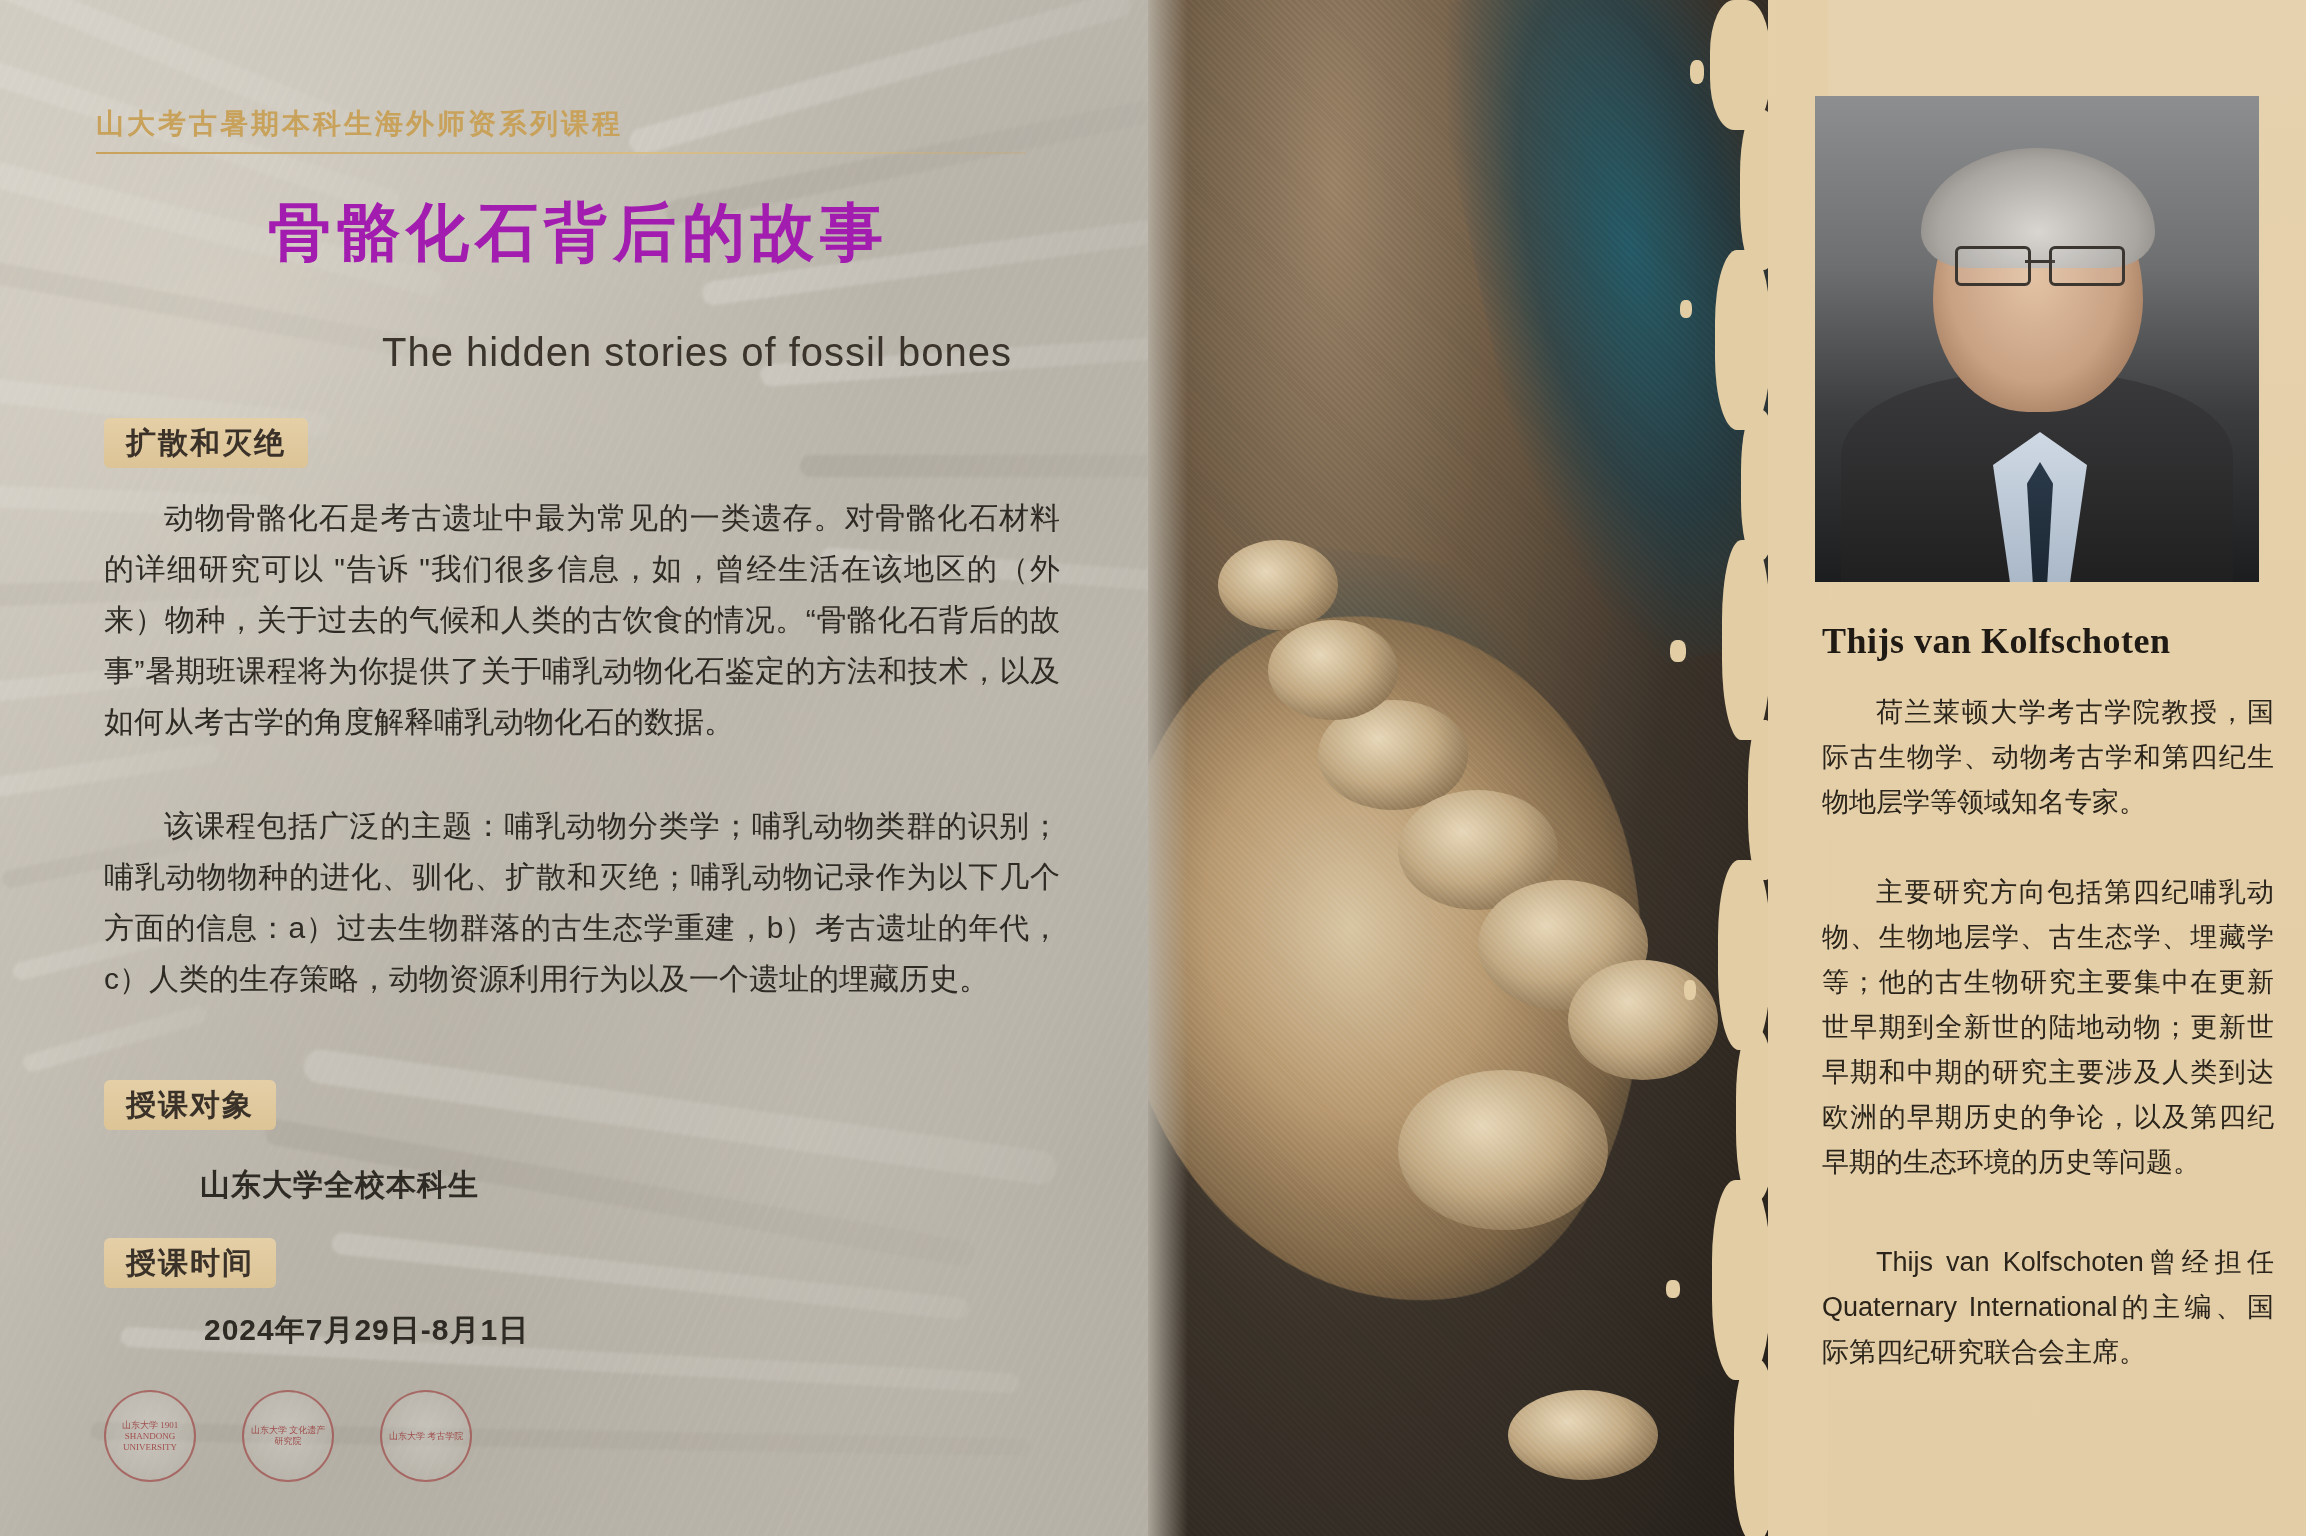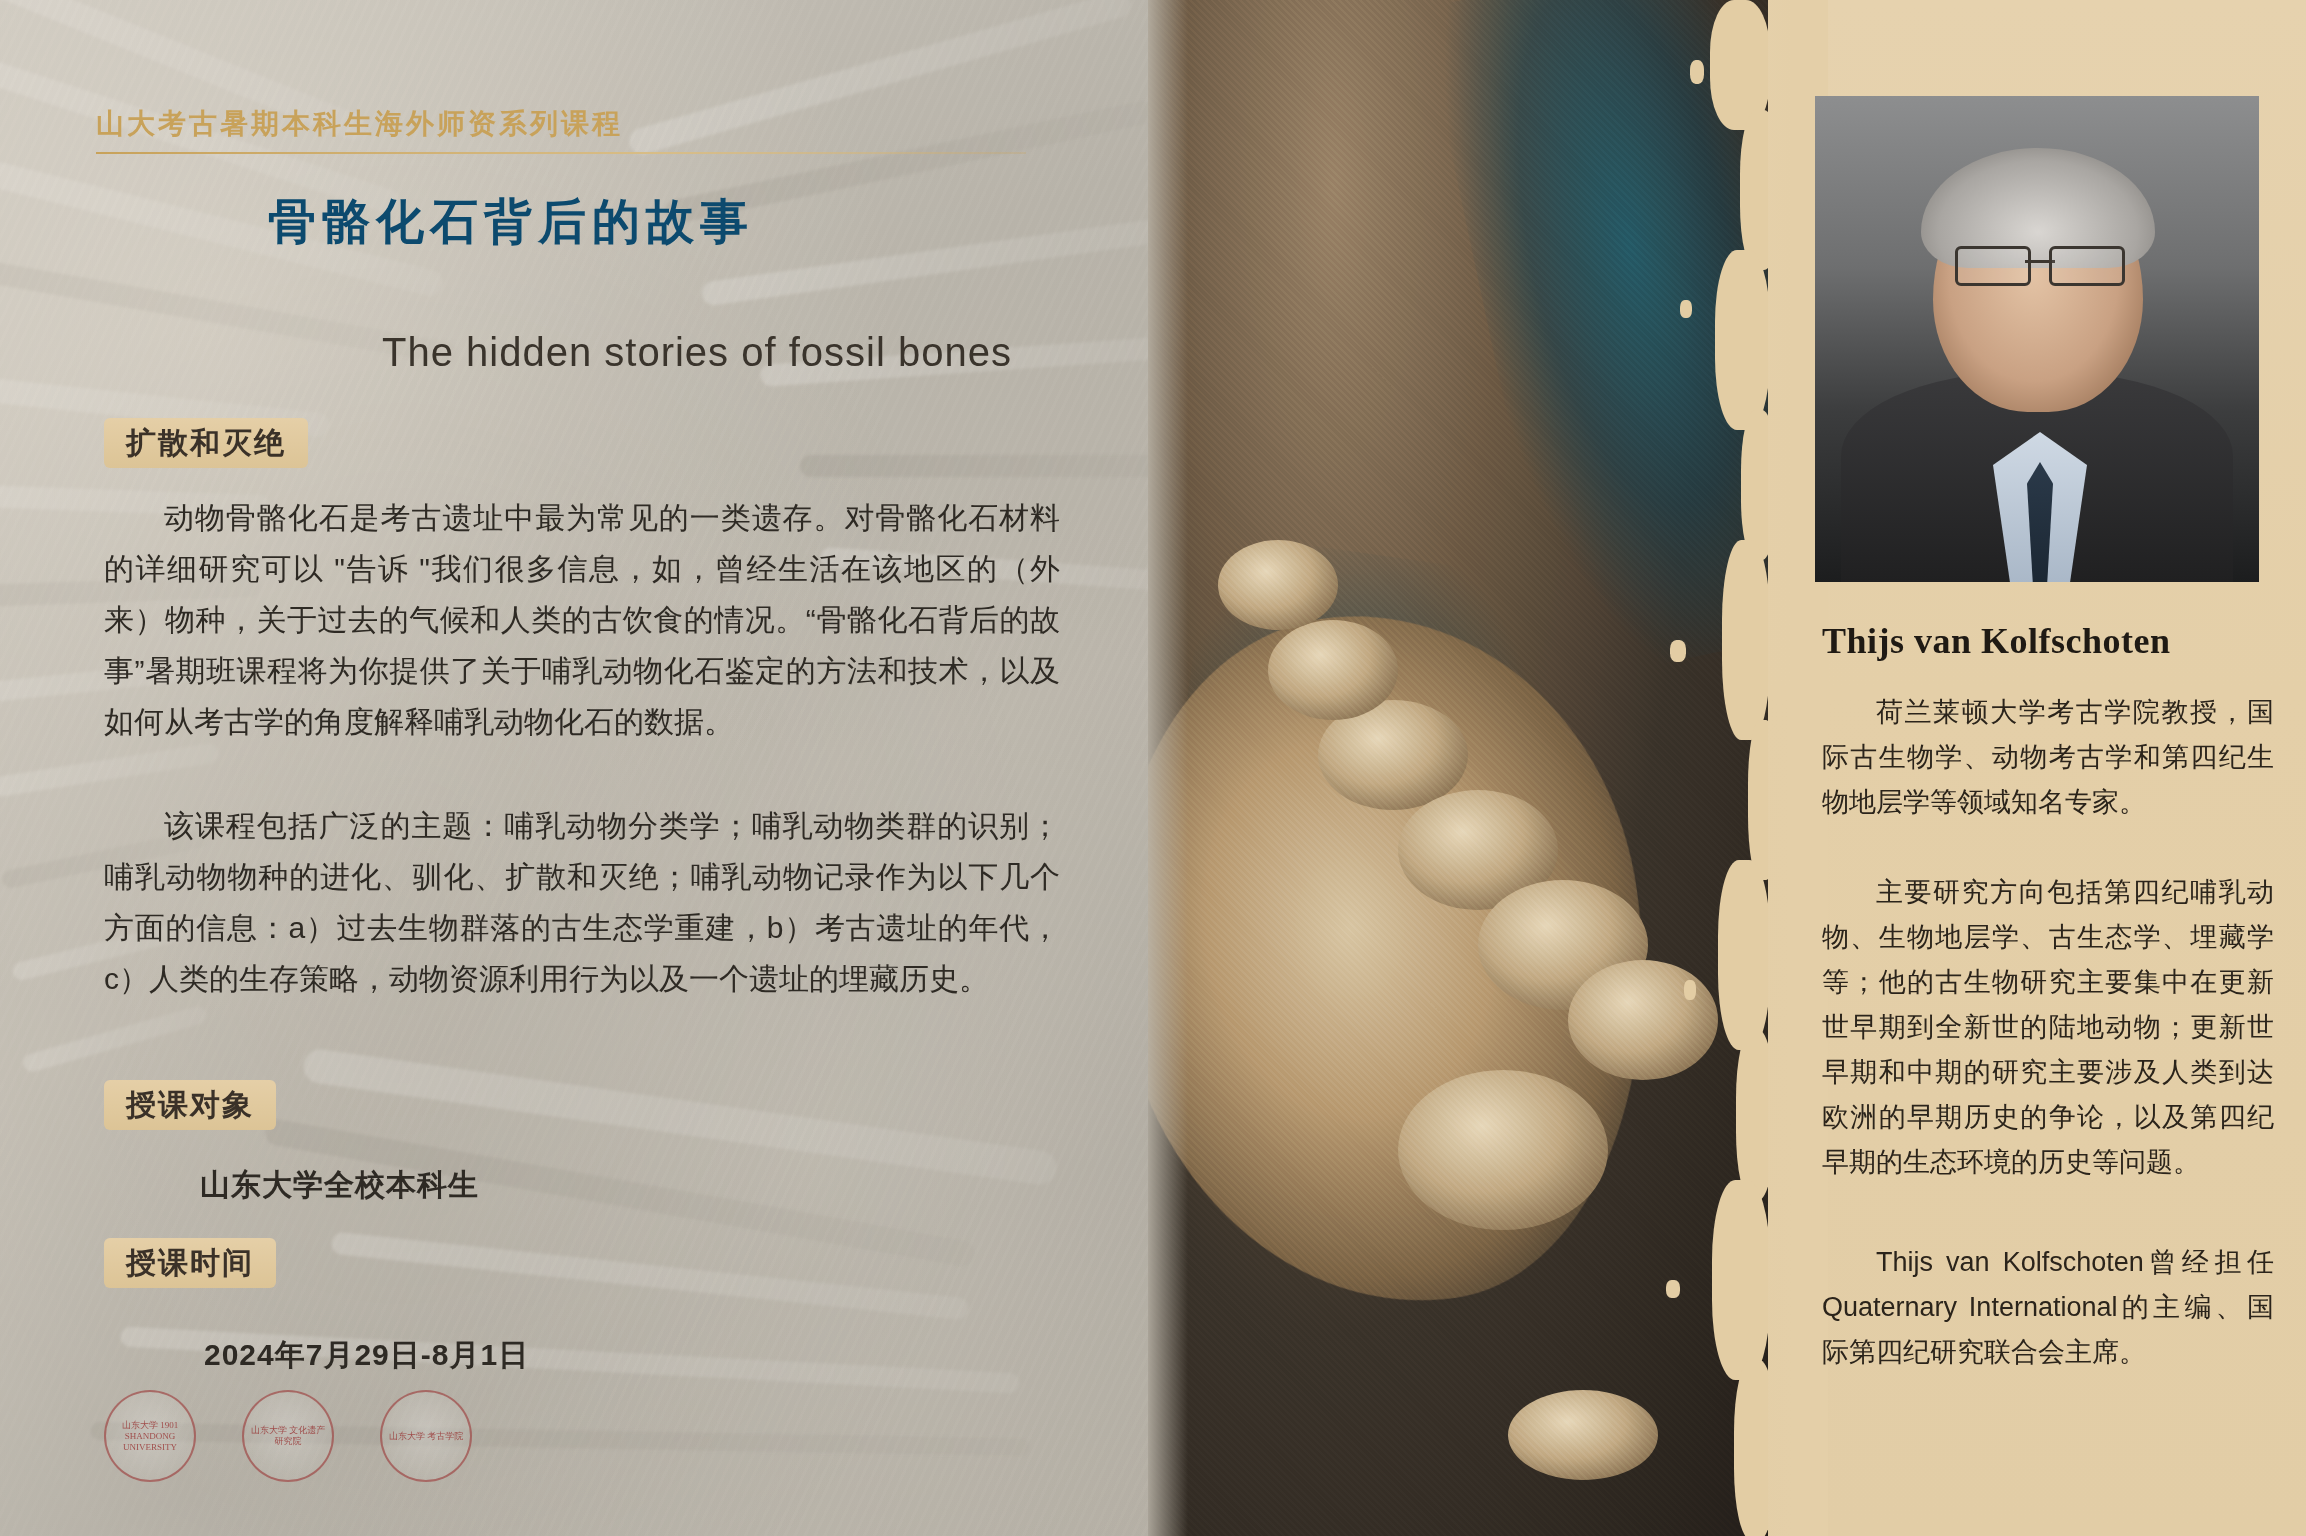--- a/index.html
+++ b/index.html
@@ -147,24 +147,24 @@
   }
   .series-rule {
     position: absolute;
     left: 96px; top: 152px;
     width: 930px; height: 2px;
     background: linear-gradient(90deg, #c8a25a 0%, #d8bd86 60%, rgba(200,162,90,0.25) 100%);
   }
   .main-title {
     position: absolute;
     left: 268px; top: 190px;
-    font-size: 48px;
+    font-size: 63px;
     font-weight: 700;
     letter-spacing: 6px;
-    color: #0c4a6e;
+    color: #a21caf;
     font-family: "Liberation Serif", serif;
   }
   .sub-title {
     position: absolute;
     left: 382px; top: 330px;
     font-size: 40px;
     color: #3a342c;
     letter-spacing: 1px;
     font-family: "Liberation Sans", sans-serif;
   }
@@ -202,21 +202,21 @@
 
   .plain-line {
     position: absolute;
     left: 200px;
     font-size: 30px;
     font-weight: 700;
     color: #2e2a24;
     letter-spacing: 1px;
   }
   #audience-value { top: 1165px; }
-  #time-value { top: 1310px; left: 204px; margin-top: 25px; }
+  #time-value { top: 1310px; left: 204px; }
 
   .logos {
     position: absolute;
     left: 104px; top: 1390px;
     display: flex;
     gap: 46px;
     align-items: center;
   }
   .logo {
     width: 92px; height: 92px;

